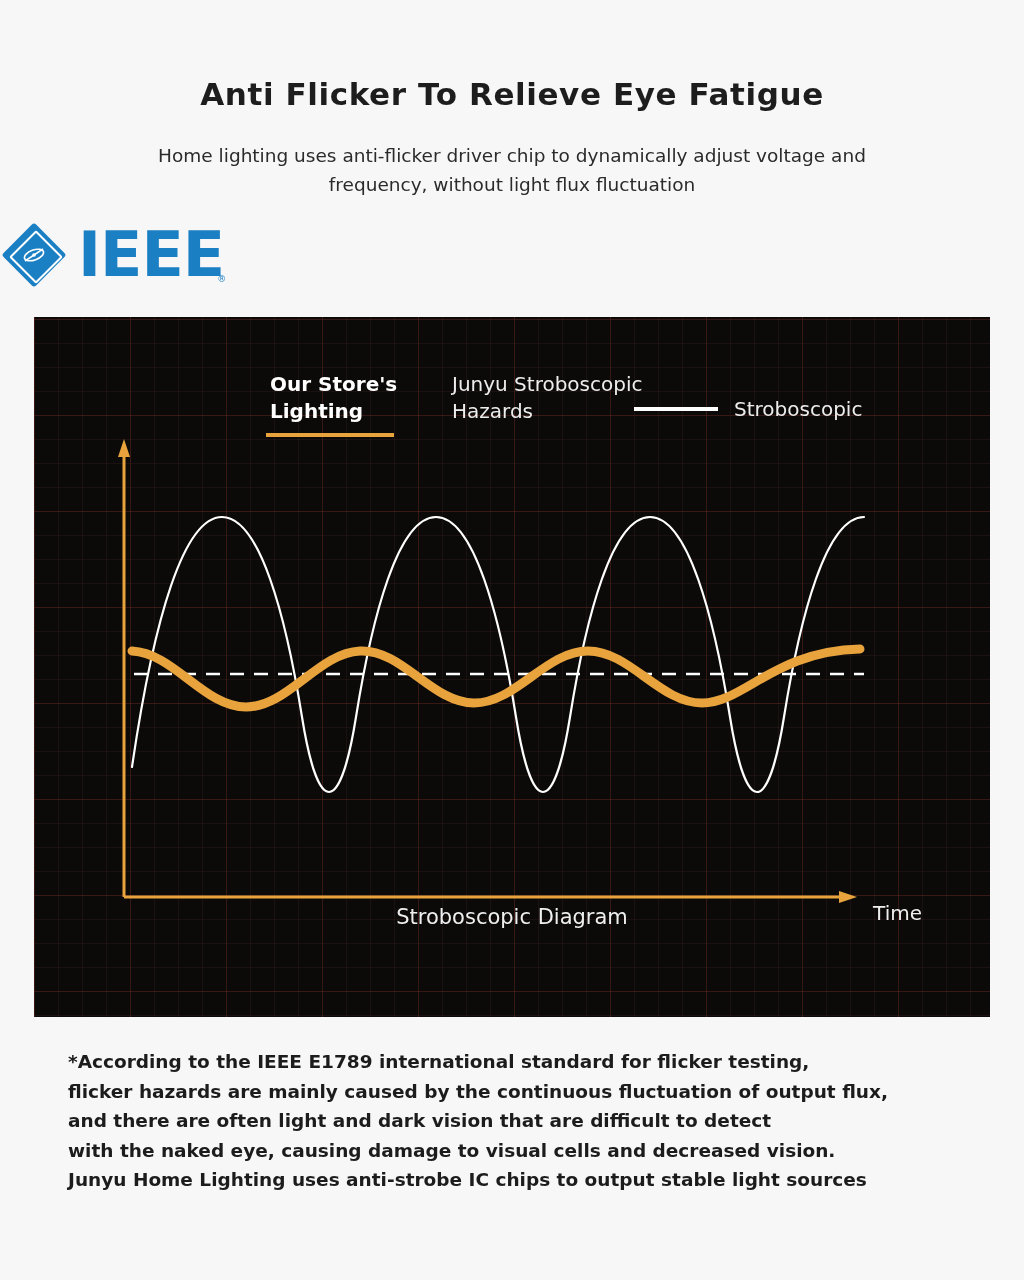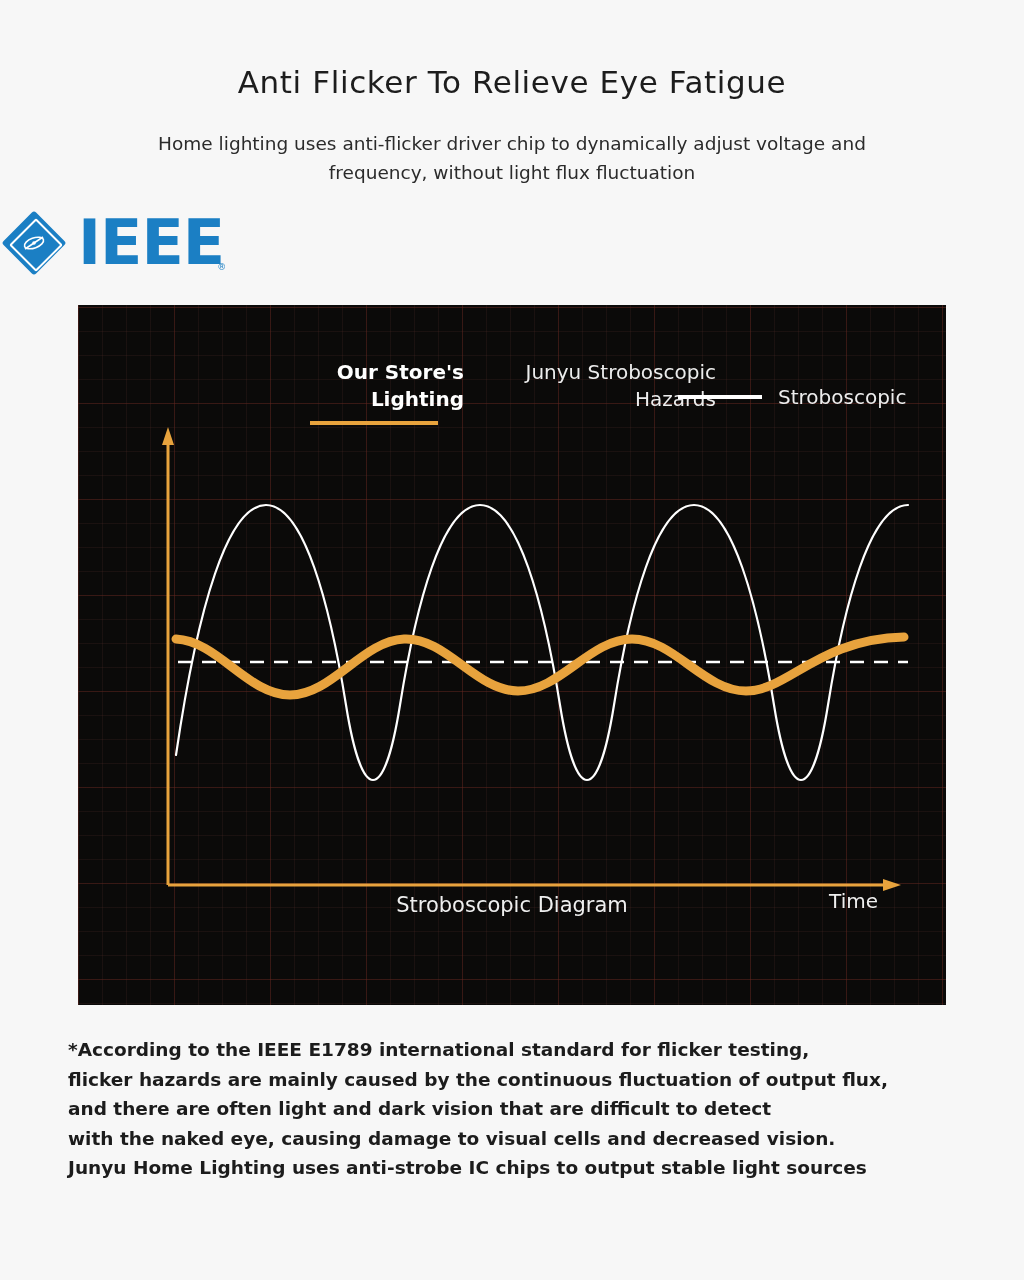--- a/index.html
+++ b/index.html
@@ -20,24 +20,24 @@
     height: 1280px;
   }
 
   
   .header {
     text-align: center;
     padding-top: 64px;
   }
   .title {
     font-size: 31px;
-    font-weight: 400;
+    font-weight: 700;
     letter-spacing: 0.6px;
     color: #1d1d1d;
-    margin: 0;
+    margin: 12px;
   }
   .subtitle {
     margin: 29px auto 0 auto;
     width: 770px;
     font-size: 18.5px;
     line-height: 29px;
     color: #2b2b2b;
     font-weight: 400;
   }
 
@@ -105,25 +105,24 @@
     color: #1b7fc4;
     position: absolute;
     right: -2px;
     bottom: 2px;
   }
 
   
   .chart-panel {
     position: relative;
     margin: 28px auto 0 auto;
-    width: 868px;
+    width: 956px;
     height: 700px;
     background: #0b0a09;
     overflow: hidden;
-    text-align: right;
   }
   .chart-grid {
     position: absolute;
     inset: 0;
     background-image:
       linear-gradient(to right, rgba(120,40,30,0.32) 1px, transparent 1px),
       linear-gradient(to bottom, rgba(120,40,30,0.32) 1px, transparent 1px),
       linear-gradient(to right, rgba(110,60,50,0.16) 1px, transparent 1px),
       linear-gradient(to bottom, rgba(110,60,50,0.16) 1px, transparent 1px);
     background-size: 96px 96px, 96px 96px, 24px 24px, 24px 24px;

